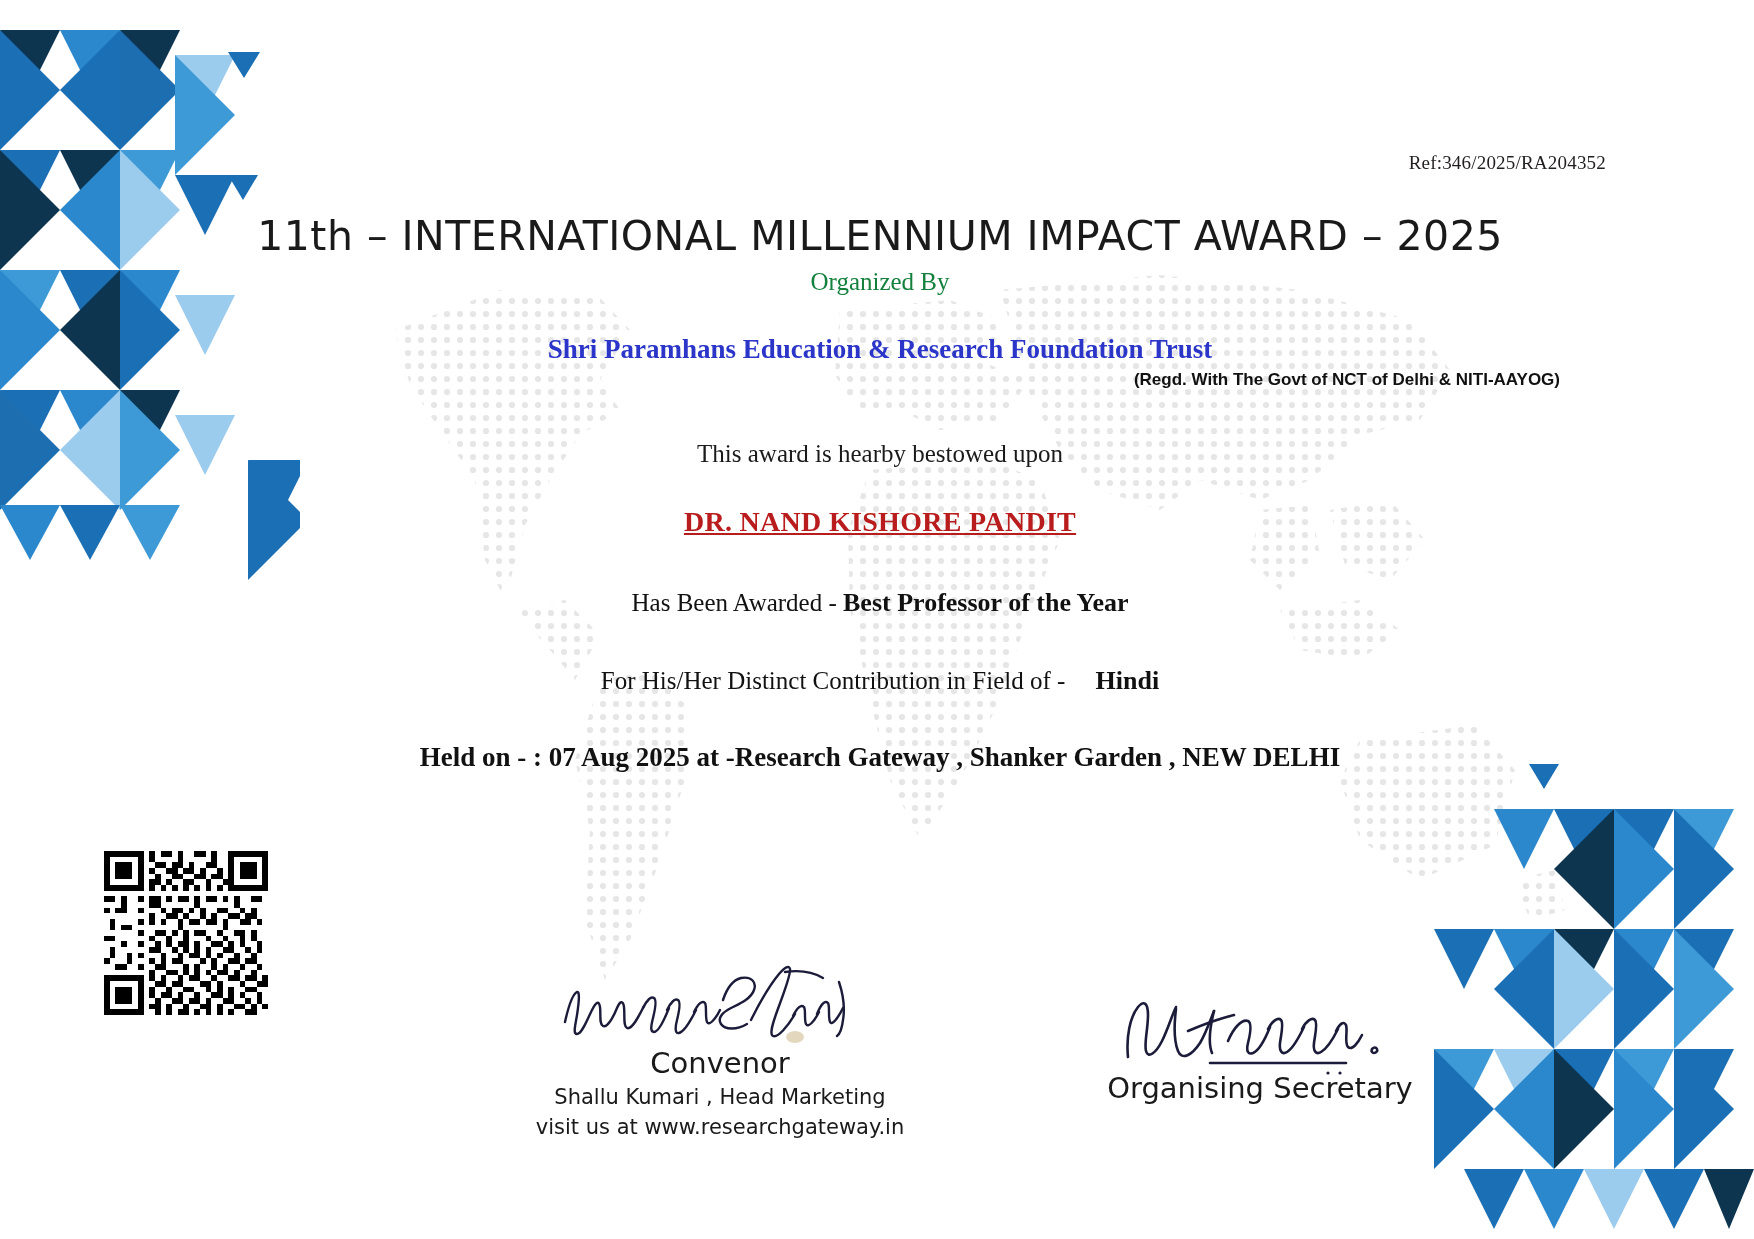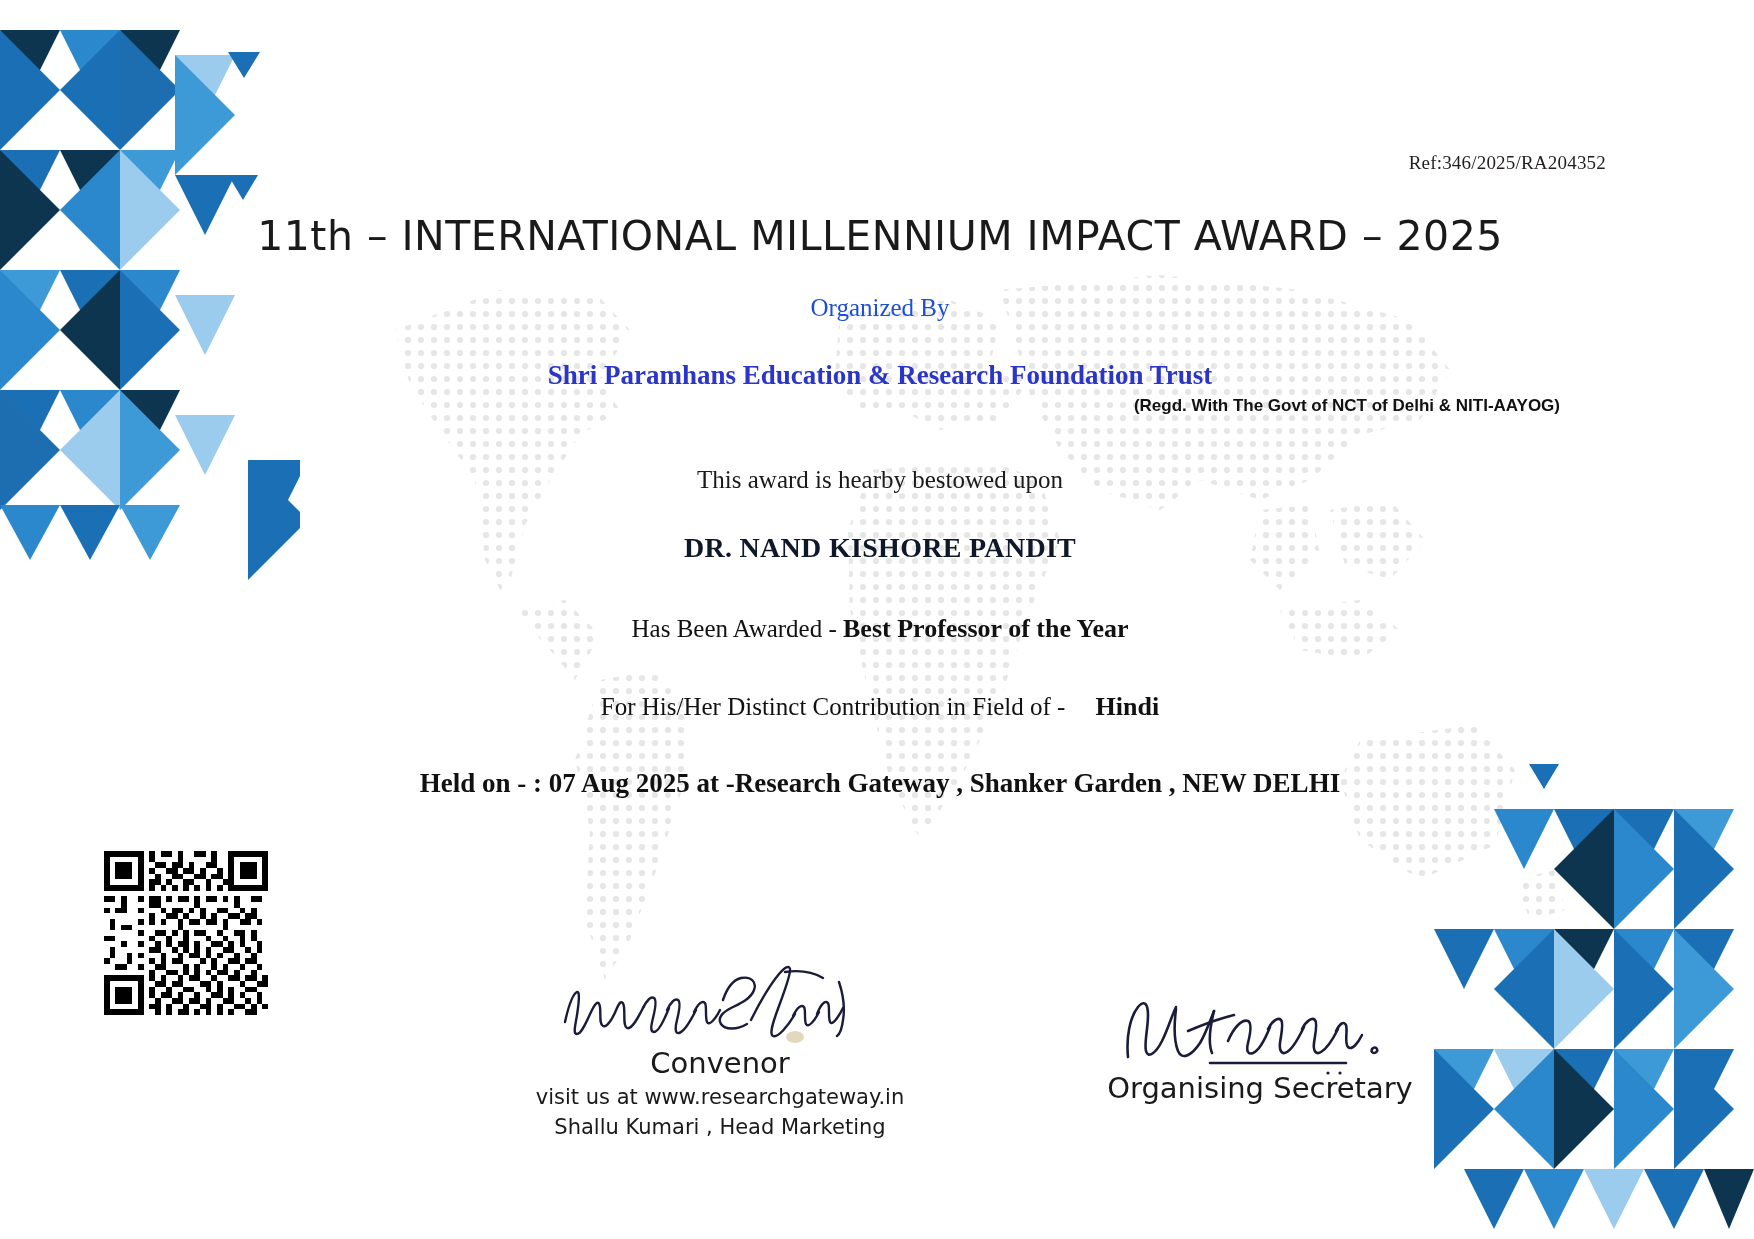--- a/index.html
+++ b/index.html
@@ -64,23 +64,23 @@
   .award-title {
     font-family: "DejaVu Sans", sans-serif;
     font-size: 41px;
     color: #1a1a1a;
     letter-spacing: 0.5px;
     font-weight: 400;
     white-space: nowrap;
   }
 
   .organized-by {
-    margin-top: 34px;
+    margin-top: 8px;
     font-size: 25px;
-    color: #1d4ed8;
+    color: #15803d;
   }
 
   .org-name {
     margin-top: 38px;
     font-size: 27px;
     font-weight: bold;
     color: #2b36c9;
     font-family: "Liberation Serif", serif;
   }
 
@@ -96,22 +96,23 @@
   .bestowed {
     margin-top: 50px;
     font-size: 25px;
     color: #1a1a1a;
   }
 
   .recipient {
     margin-top: 38px;
     font-size: 28px;
     font-weight: bold;
-    color: #0f172a;
+    color: #b91c1c;
     letter-spacing: 0.3px;
+    text-decoration: underline;
   }
 
   .awarded-line {
     margin-top: 50px;
     font-size: 25px;
     color: #111111;
   }
   .awarded-line .strong {
     font-weight: bold;
     font-size: 26px;
@@ -543,22 +544,22 @@
           <path d="M196,60 C204,44 214,26 224,14 C230,7 234,5 235,9 C236,14 230,30 224,46 C218,62 214,74 218,76 C223,78 233,66 240,54"></path>
           <path d="M238,56 C242,48 246,44 249,47 C251,50 249,60 251,64 C253,68 259,62 264,52"></path>
           <path d="M262,54 C266,44 270,40 273,43 C275,46 273,58 275,62 C277,66 283,58 288,48"></path>
           <path d="M284,22 C288,34 290,48 288,60 C287,68 285,74 282,76"></path>
           <path d="M230,12 C244,10 258,12 268,18"></path>
         </g>
         <ellipse cx="240" cy="77" rx="9" ry="6" fill="#d9c9a8" opacity="0.75"></ellipse>
       </svg>
     </div>
     <div class="sig-role">Convenor</div>
+    <div class="sig-sub">Shallu Kumari , Head Marketing</div>
     <div class="sig-sub">visit us at www.researchgateway.in</div>
-    <div class="sig-sub">Shallu Kumari , Head Marketing</div>
   </div>
 
   <div class="sig-block-2">
     <div class="sig-img">
       <svg width="300" height="95" viewBox="0 0 300 95" xmlns="http://www.w3.org/2000/svg">
         <g fill="none" stroke="#1b1b3a" stroke-width="2.6" stroke-linecap="round" stroke-linejoin="round">
           <path d="M18,72 C16,52 20,32 28,22 C34,15 38,18 38,30 C38,44 34,58 36,66 C38,74 46,68 52,56 C58,44 62,30 66,22"></path>
           <path d="M66,24 C64,40 64,56 68,66 C72,76 82,70 90,58 C96,48 100,36 104,26"></path>
           <path d="M104,26 C100,42 98,58 102,68"></path>
           <path d="M78,46 C92,40 108,34 124,30"></path>

